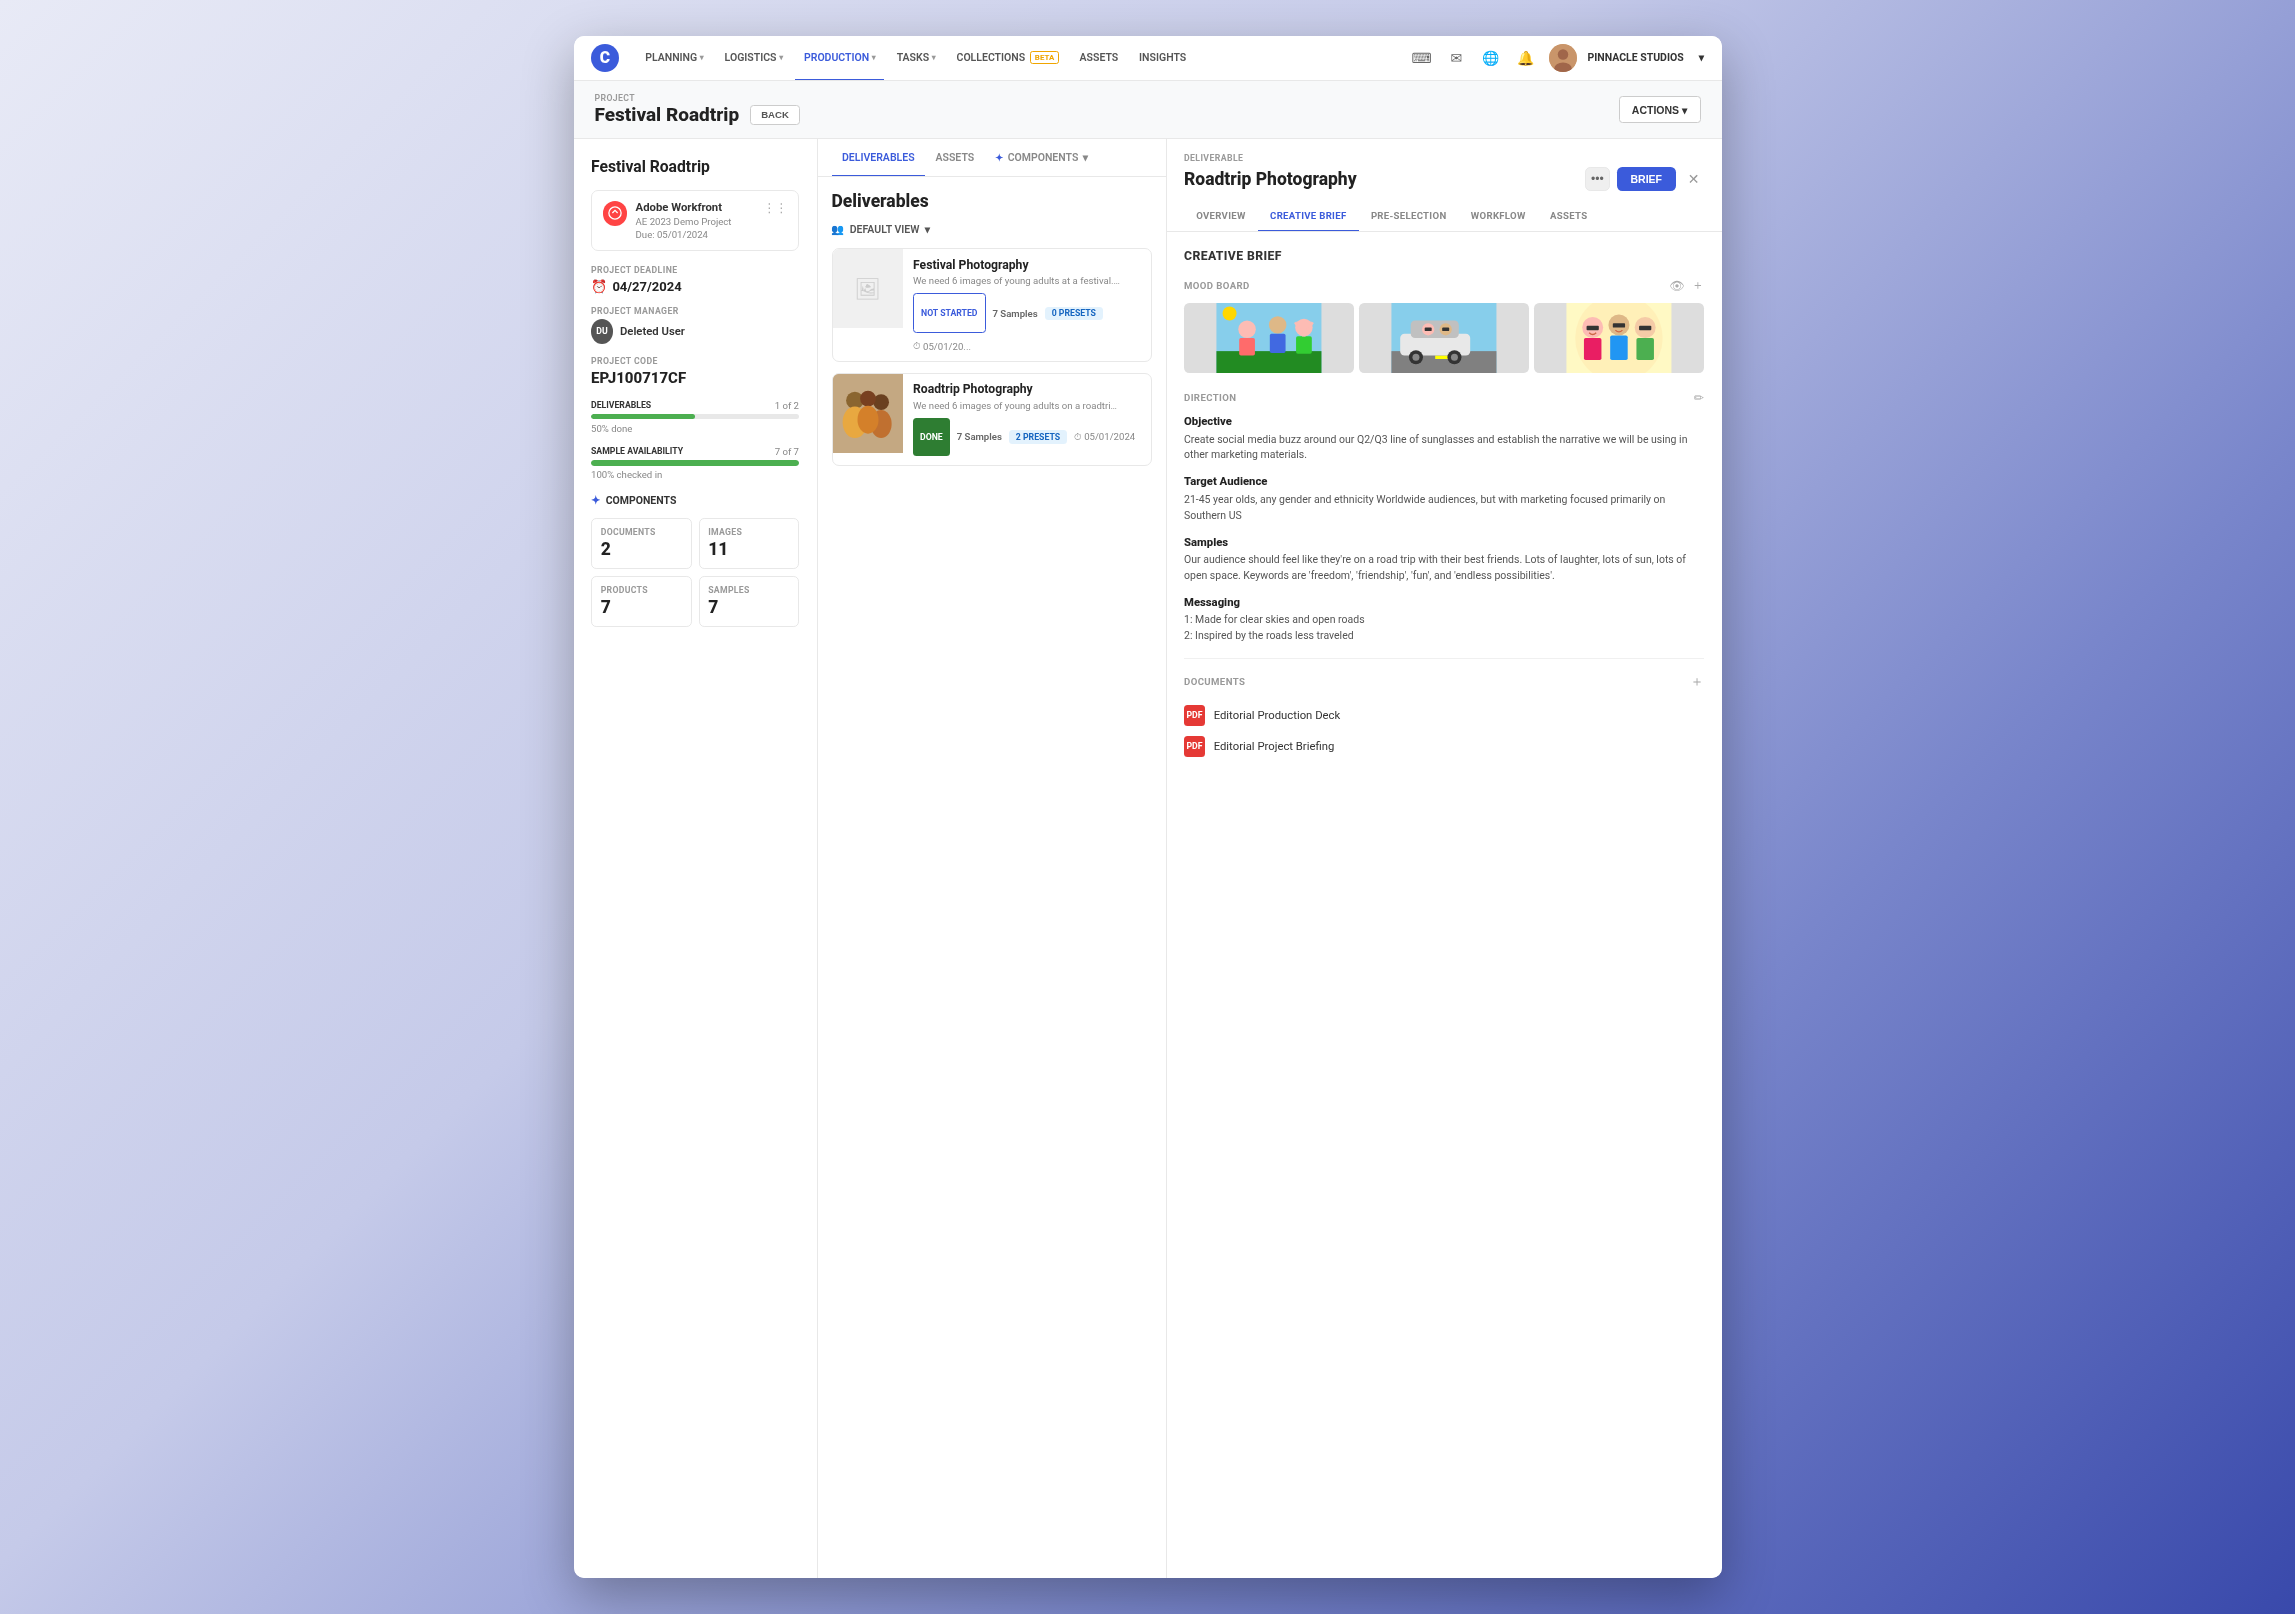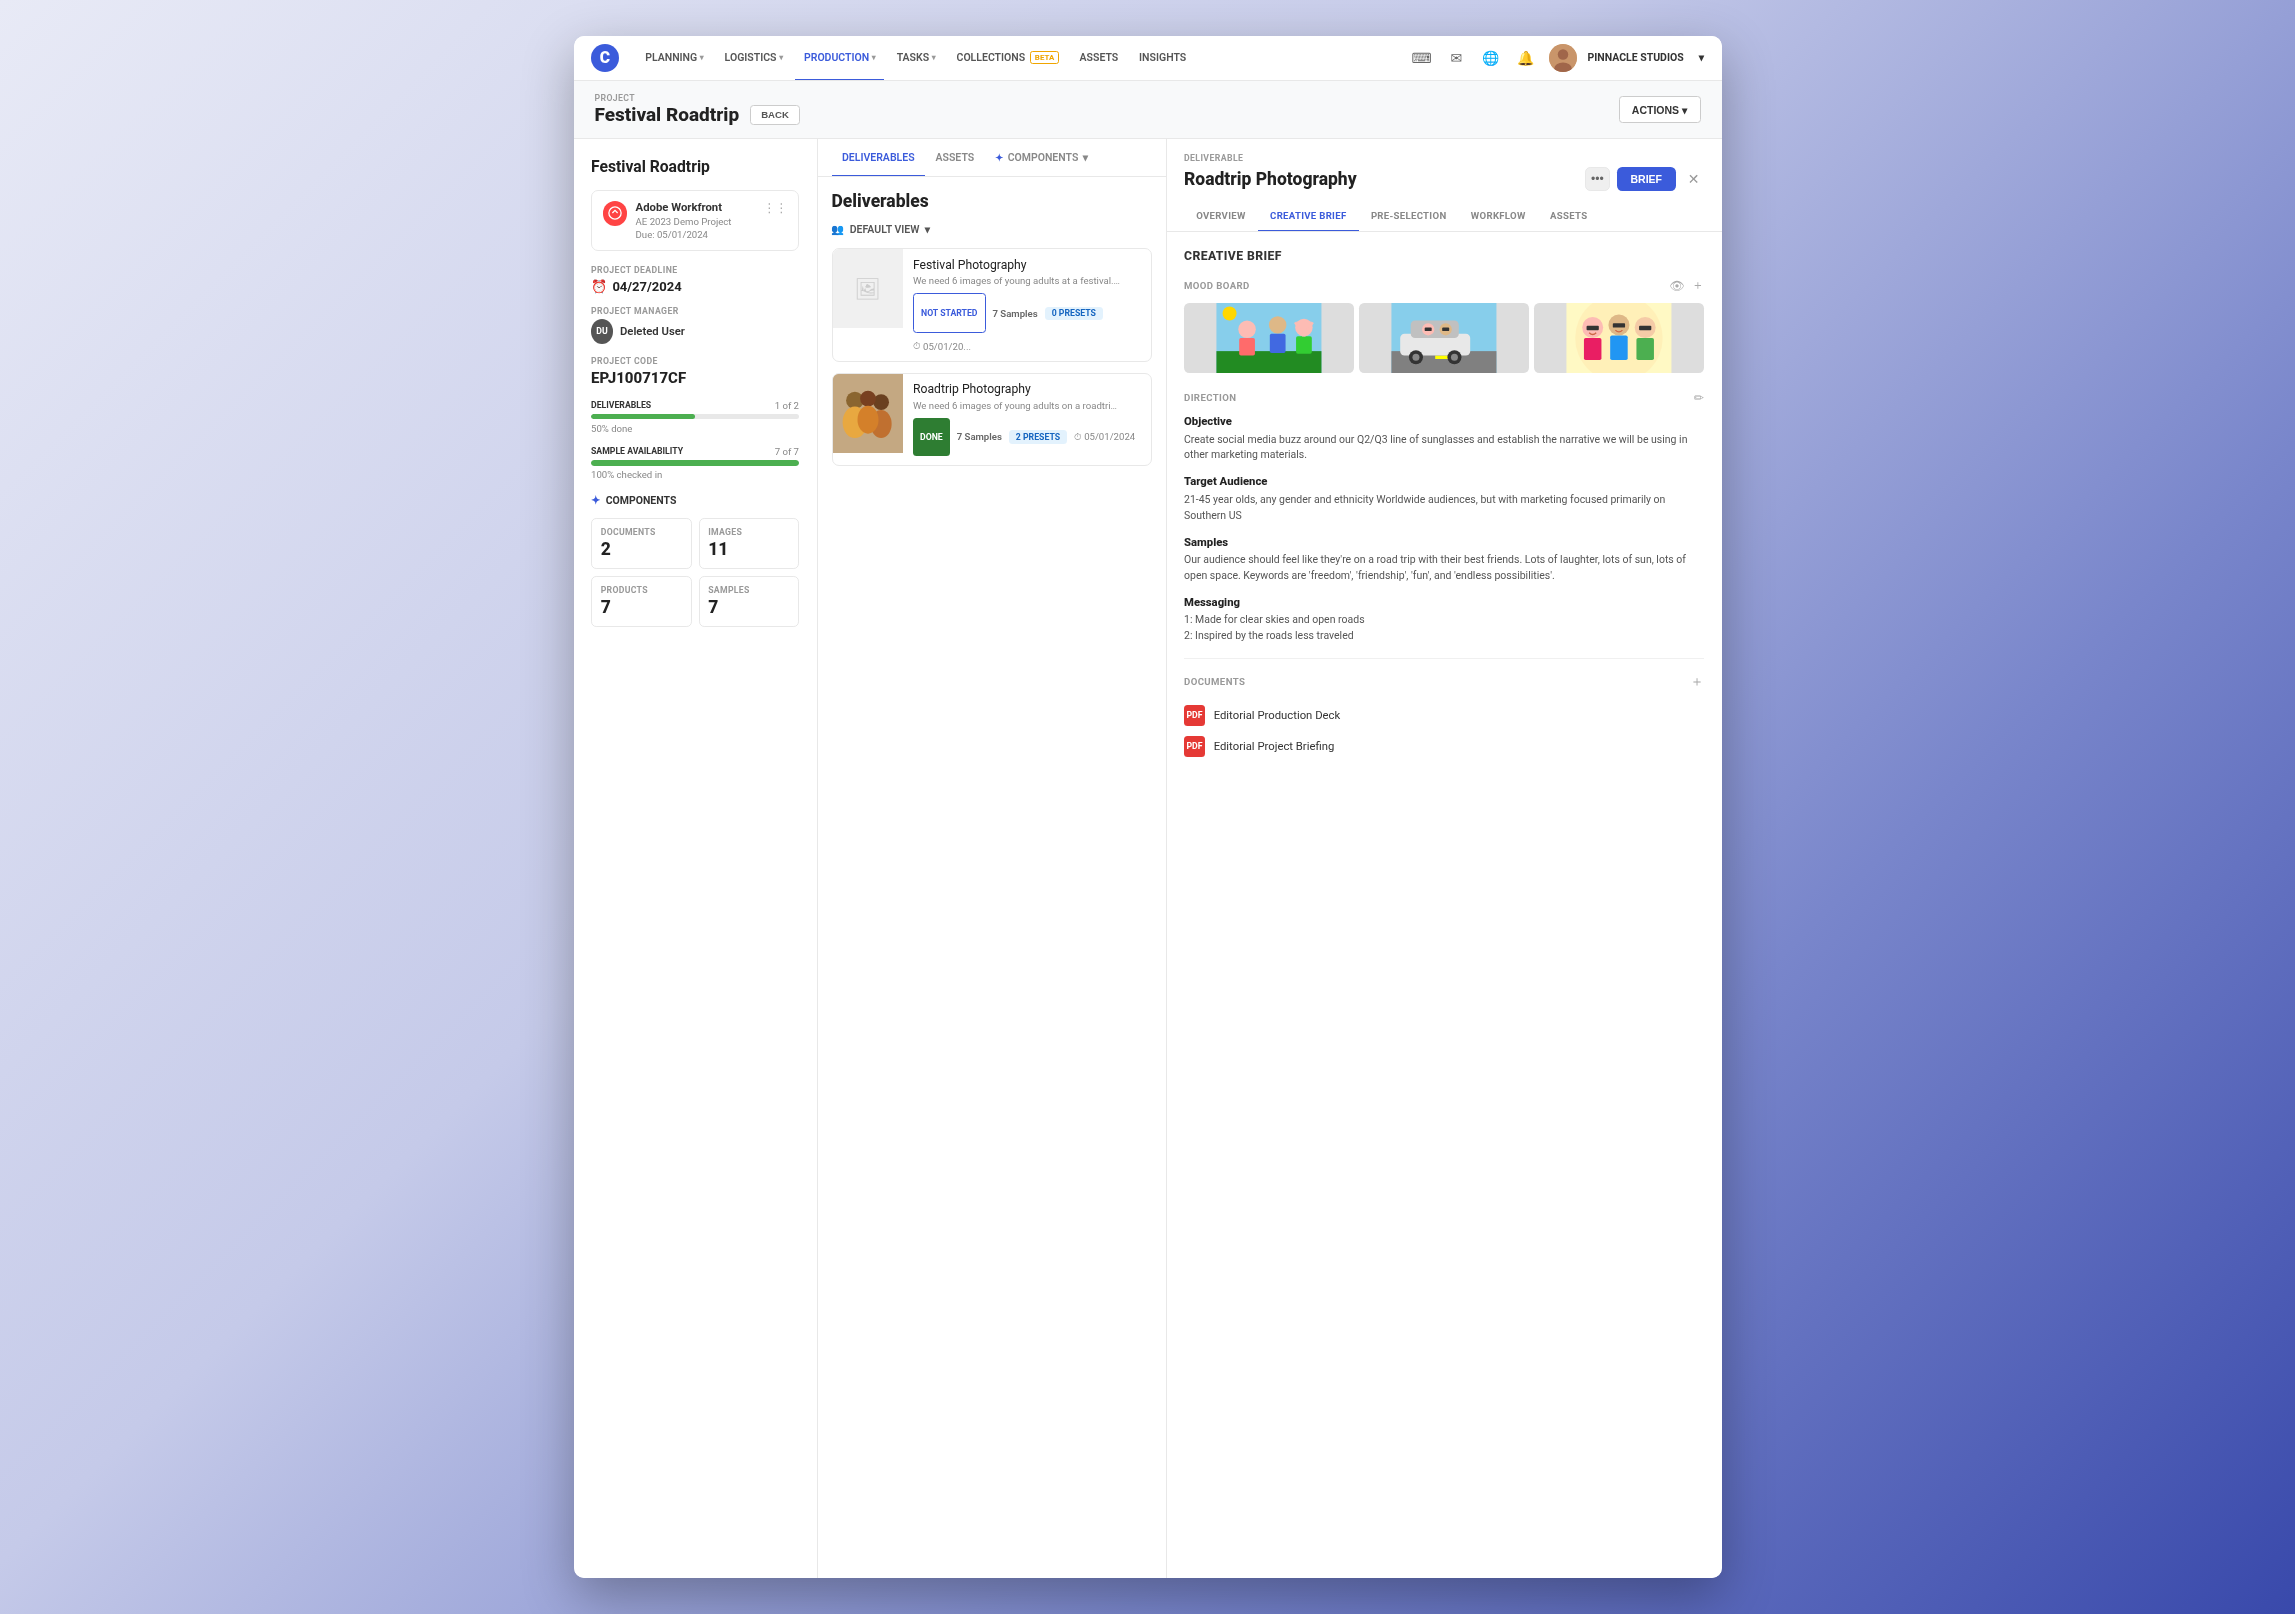--- a/index.html
+++ b/index.html
@@ -400,21 +400,21 @@
       justify-content: center;
       overflow: hidden;
     }
     .thumb-placeholder {
       color: #ccc;
       font-size: 21px;
     }
     .deliverable-content { padding: 8.7px 10.5px; flex: 1; }
     .deliverable-name {
       font-size: 12.2px;
-      font-weight: 400;
+      font-weight: 700;
       color: #222;
       margin-bottom: 3.5px;
     }
     .deliverable-desc {
       font-size: 9.6px;
       color: #888;
       margin-bottom: 7px;
       white-space: nowrap;
       overflow: hidden;
       text-overflow: ellipsis;

